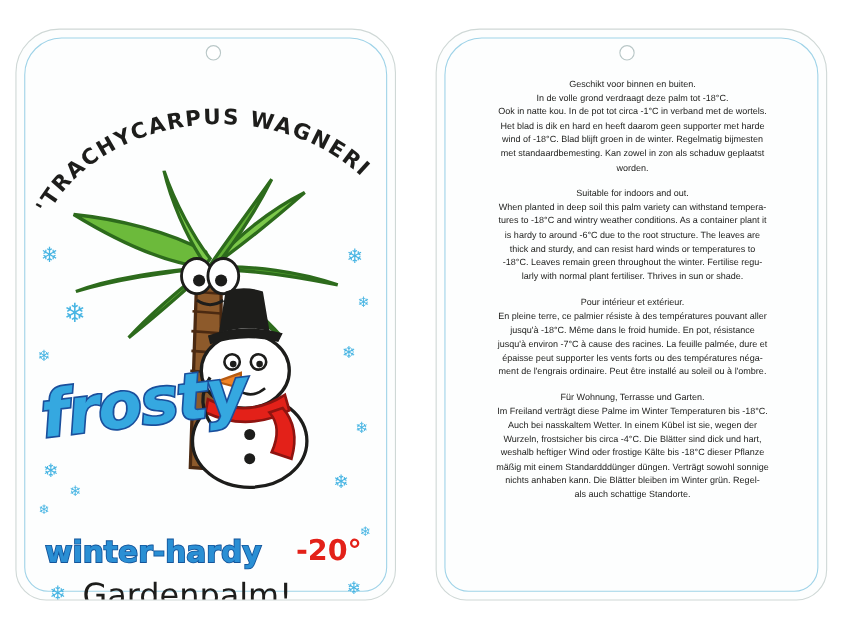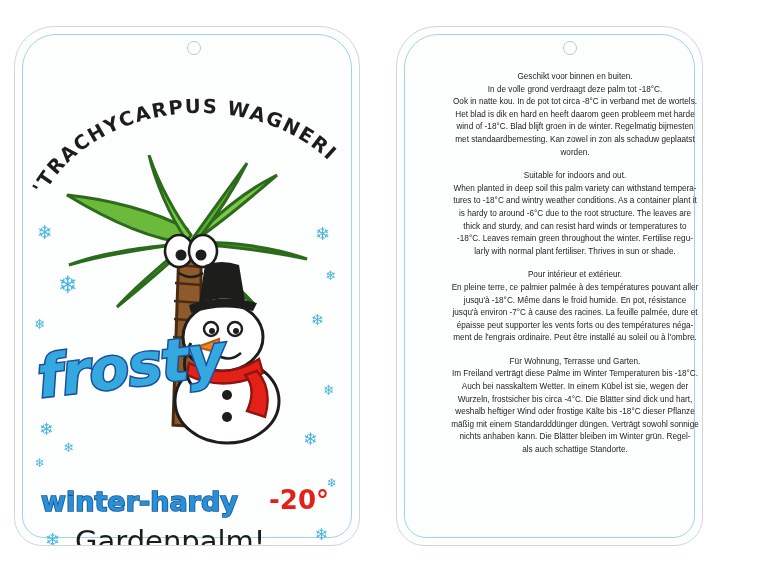--- a/index.html
+++ b/index.html
@@ -32,21 +32,21 @@
   .tag-front {
     left: 14px;
     top: 26px;
     width: 346px;
     height: 520px;
     border-radius: 40px 40px 28px 28px;
   }
   .tag-back {
     left: 396px;
     top: 26px;
-    width: 307px;
+    width: 356px;
     height: 520px;
     border-radius: 40px 40px 28px 28px;
   }
   .tag-inner-border {
     position: absolute;
     left: 7px;
     top: 7px;
     right: 7px;
     bottom: 7px;
     border: 1px solid #9fd3e8;
@@ -291,38 +291,38 @@
   </div>
 
   <div class="tag tag-back">
     <div class="tag-inner-border"></div>
     <div class="punch-hole punch-back"></div>
 
     <div class="back-text" id="back-text">
         <div class="back-block">
           <p>Geschikt voor binnen en buiten.</p>
           <p>In de volle grond verdraagt deze palm tot -18°C.</p>
-          <p>Ook in natte kou. In de pot tot circa -8°C in verband met de wortels.</p>
-          <p>Het blad is dik en hard en heeft daarom geen probleem met harde</p>
+          <p>Ook in natte kou. In de pot tot circa -1°C in verband met de wortels.</p>
+          <p>Het blad is dik en hard en heeft daarom geen supporter met harde</p>
           <p>wind of -18°C. Blad blijft groen in de winter. Regelmatig bijmesten</p>
           <p>met standaardbemesting. Kan zowel in zon als schaduw geplaatst</p>
           <p>worden.</p>
         </div>
         <div class="back-block">
           <p>Suitable for indoors and out.</p>
           <p>When planted in deep soil this palm variety can withstand tempera-</p>
           <p>tures to -18°C and wintry weather conditions. As a container plant it</p>
           <p>is hardy to around -6°C due to the root structure. The leaves are</p>
           <p>thick and sturdy, and can resist hard winds or temperatures to</p>
           <p>-18°C. Leaves remain green throughout the winter. Fertilise regu-</p>
           <p>larly with normal plant fertiliser. Thrives in sun or shade.</p>
         </div>
         <div class="back-block">
           <p>Pour intérieur et extérieur.</p>
-          <p>En pleine terre, ce palmier palmée à des températures pouvant aller</p>
+          <p>En pleine terre, ce palmier résiste à des températures pouvant aller</p>
           <p>jusqu'à -18°C. Même dans le froid humide. En pot, résistance</p>
           <p>jusqu'à environ -7°C à cause des racines. La feuille palmée, dure et</p>
           <p>épaisse peut supporter les vents forts ou des températures néga-</p>
           <p>ment de l'engrais ordinaire. Peut être installé au soleil ou à l'ombre.</p>
         </div>
         <div class="back-block">
           <p>Für Wohnung, Terrasse und Garten.</p>
           <p>Im Freiland verträgt diese Palme im Winter Temperaturen bis -18°C.</p>
           <p>Auch bei nasskaltem Wetter. In einem Kübel ist sie, wegen der</p>
           <p>Wurzeln, frostsicher bis circa -4°C. Die Blätter sind dick und hart,</p>

